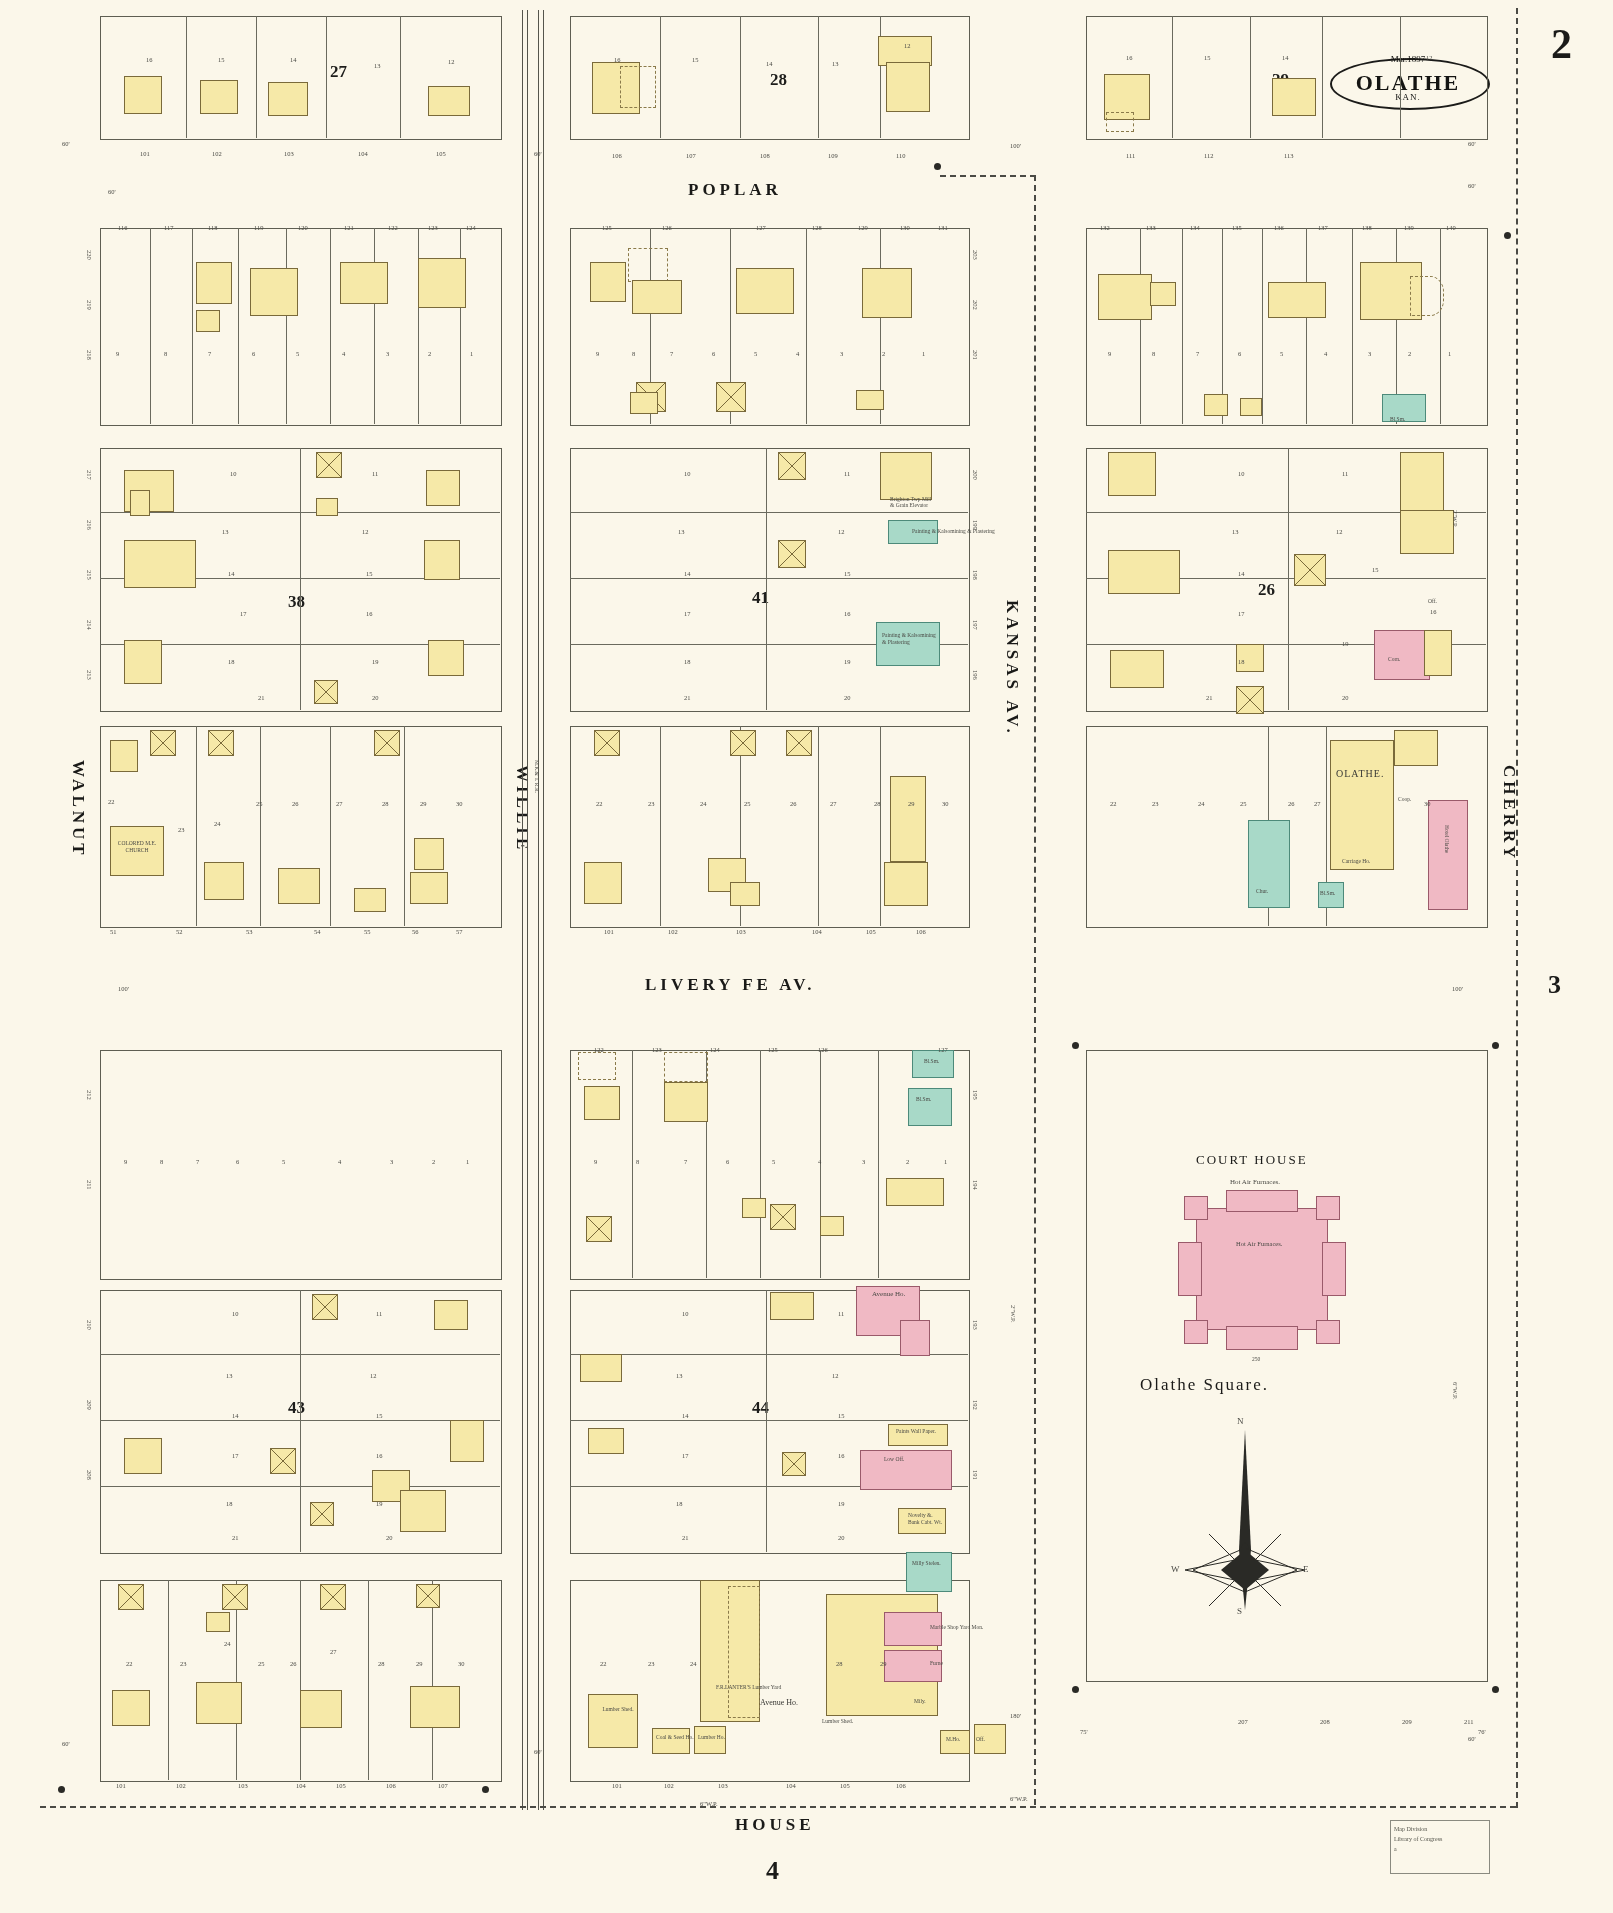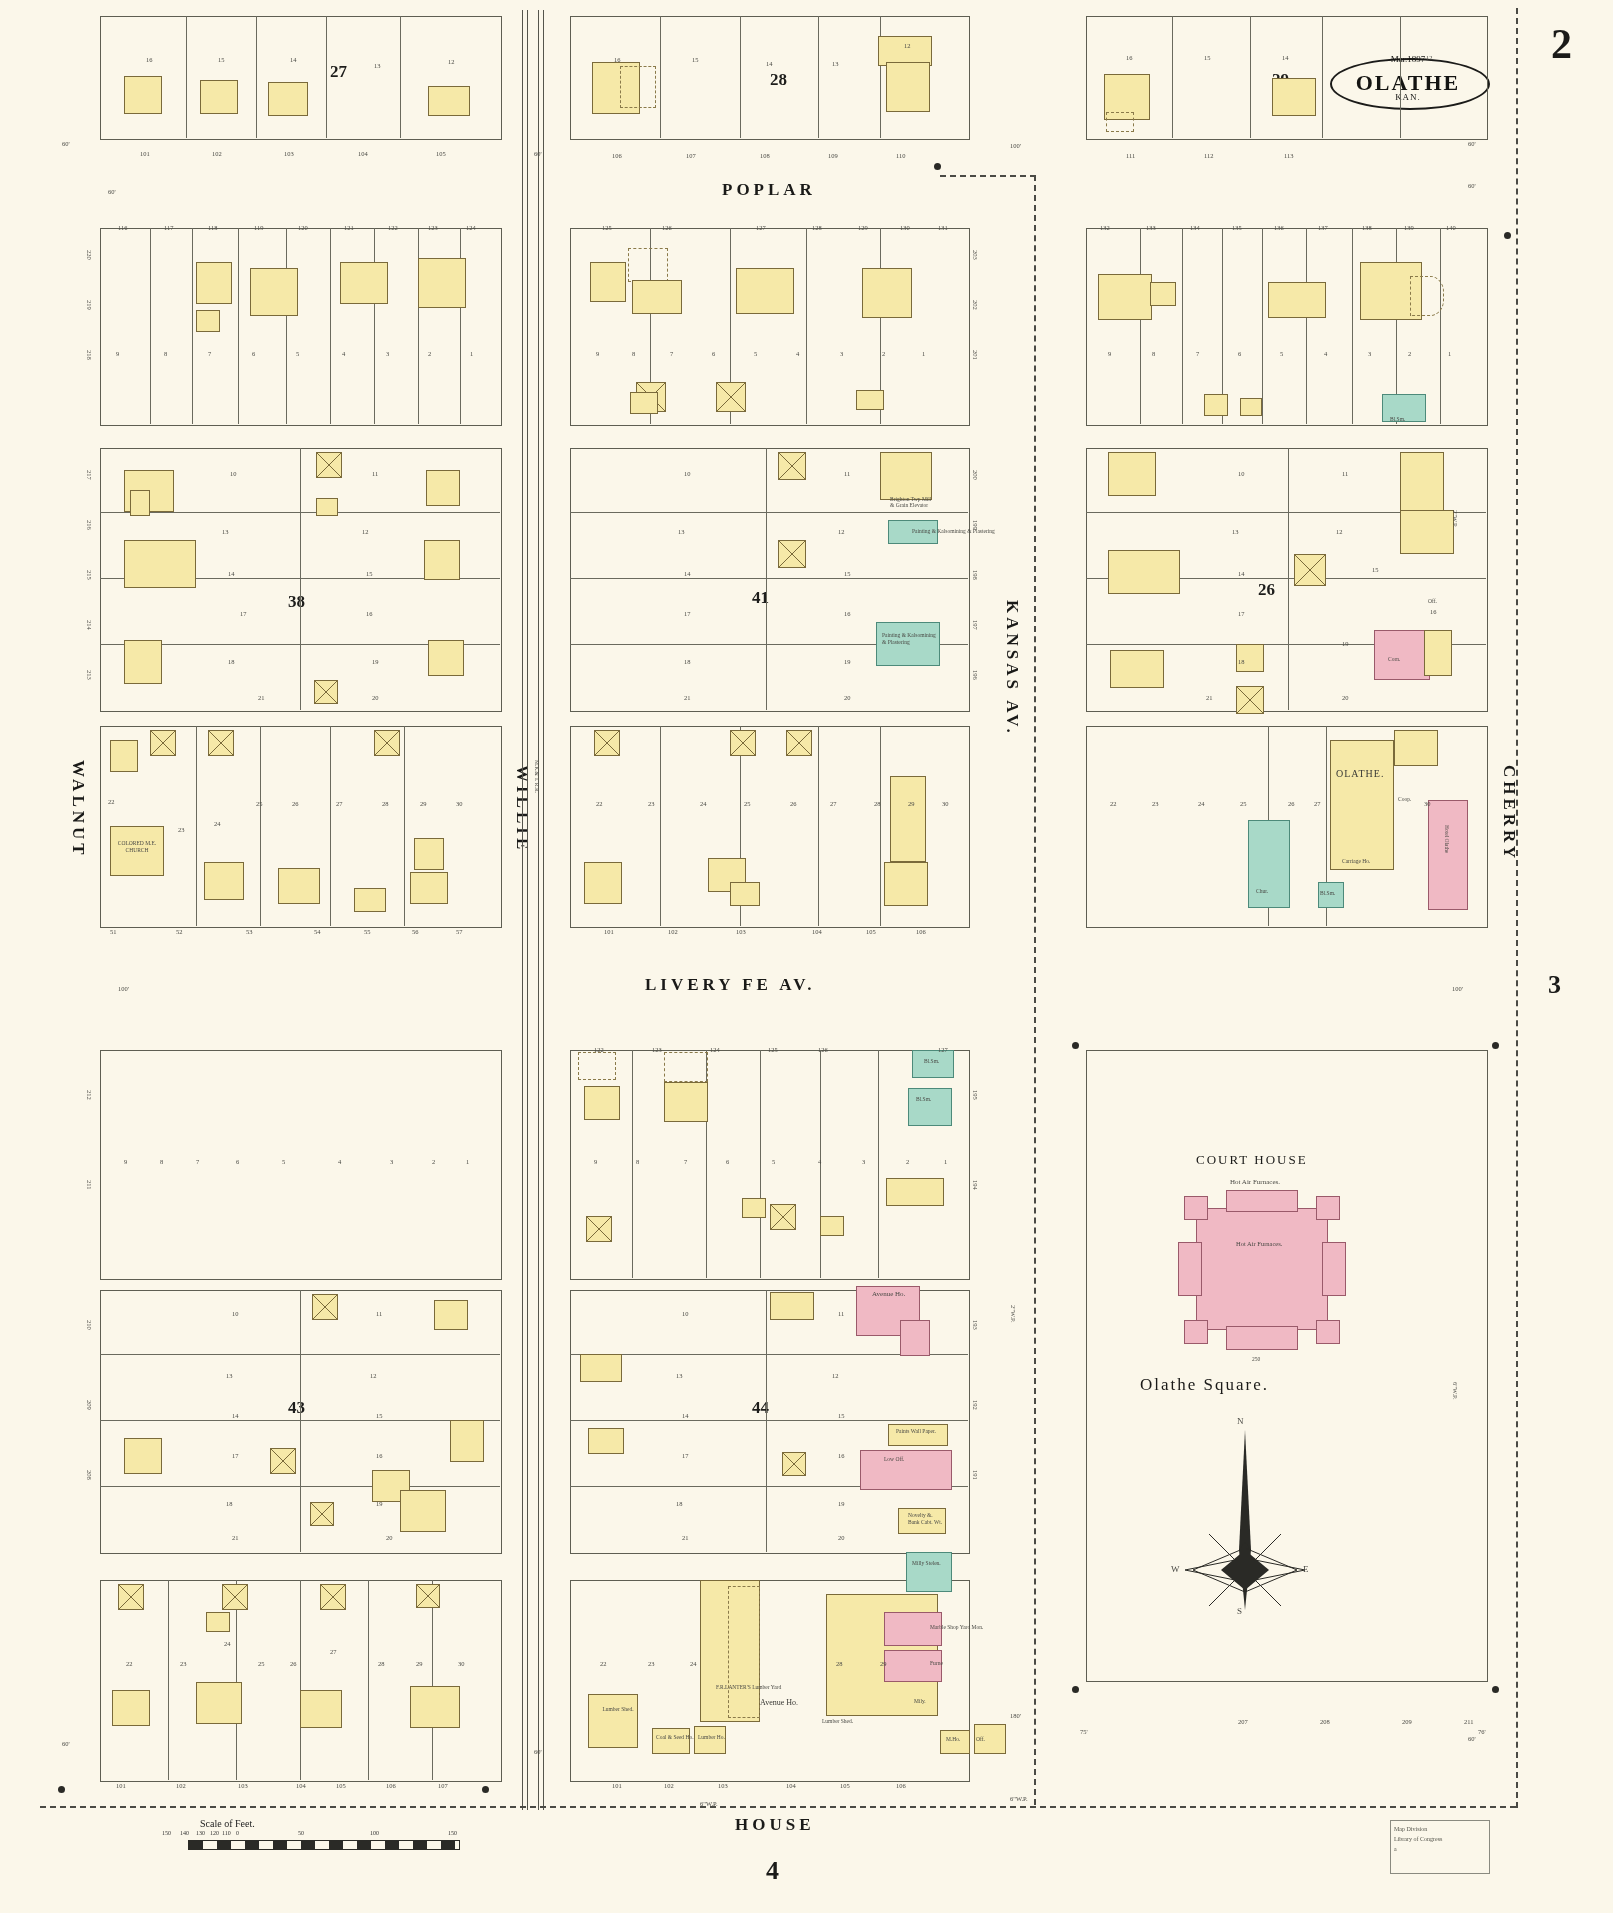--- a/index.html
+++ b/index.html
@@ -72,21 +72,21 @@
   <div class="pageno-sm" style="left:1548px;top:970px;">3</div>
   <div class="pageno-sm" style="left:766px;top:1856px;">4</div>
 
   <div id="cartouche">
     <div class="oval"></div>
     <div class="date">Mar.1897</div>
     <div class="city">OLATHE</div>
     <div class="kan">KAN.</div>
   </div>
 
-  <div class="street" style="left:722px;top:180px;">POPLAR</div>
+  <div class="street" style="left:688px;top:180px;">POPLAR</div>
   <div class="street" style="left:645px;top:975px;">LIVERY  FE    AV.</div>
   <div class="street" style="left:735px;top:1815px;">HOUSE</div>
   <div class="streetv" style="left:68px;top:760px;">WALNUT</div>
   <div class="streetv" style="left:512px;top:765px;">WILLIE</div>
   <div class="streetv" style="left:1002px;top:600px;">KANSAS   AV.</div>
   <div class="streetv" style="left:1499px;top:765px;">CHERRY</div>
   <div class="mini" style="left:534px;top:760px;writing-mode:vertical-rl;">M.K.&amp; T. R.R.</div>
 
   <div class="rrline" style="left:522px;top:10px;height:1800px;"></div>
   <div class="rrline" style="left:527px;top:10px;height:1800px;"></div>
@@ -643,33 +643,20 @@
       <polygon points="60,118 8,140 60,162 112,140" fill="none" stroke="#2a2a26" stroke-width="1"></polygon>
       <line x1="24" y1="104" x2="96" y2="176" stroke="#2a2a26" stroke-width="1"></line>
       <line x1="96" y1="104" x2="24" y2="176" stroke="#2a2a26" stroke-width="1"></line>
     </svg>
     <div class="tiny" style="left:52px;top:-14px;font-size:9px;">N</div>
     <div class="tiny" style="left:52px;top:176px;font-size:9px;">S</div>
     <div class="tiny" style="left:118px;top:134px;font-size:9px;">E</div>
     <div class="tiny" style="left:-14px;top:134px;font-size:9px;">W</div>
   </div>
 
-  <div id="scalebar">
-    <div class="cap">Scale of Feet.</div>
-    <div class="bar"></div>
-    <div class="tick" style="left:14px;">150</div>
-    <div class="tick" style="left:32px;">140</div>
-    <div class="tick" style="left:48px;">130</div>
-    <div class="tick" style="left:62px;">120</div>
-    <div class="tick" style="left:74px;">110</div>
-    <div class="tick" style="left:88px;">0</div>
-    <div class="tick" style="left:150px;">50</div>
-    <div class="tick" style="left:222px;">100</div>
-    <div class="tick" style="left:300px;">150</div>
-  </div>
 
   <div class="tiny" style="left:62px;top:140px;">60'</div>
   <div class="tiny" style="left:108px;top:188px;">60'</div>
   <div class="tiny" style="left:534px;top:150px;">60'</div>
   <div class="tiny" style="left:1010px;top:142px;">100'</div>
   <div class="tiny" style="left:1468px;top:140px;">60'</div>
   <div class="tiny" style="left:1468px;top:182px;">60'</div>
   <div class="tiny" style="left:118px;top:985px;">100'</div>
   <div class="tiny" style="left:1452px;top:985px;">100'</div>
   <div class="tiny" style="left:62px;top:1740px;">60'</div>

